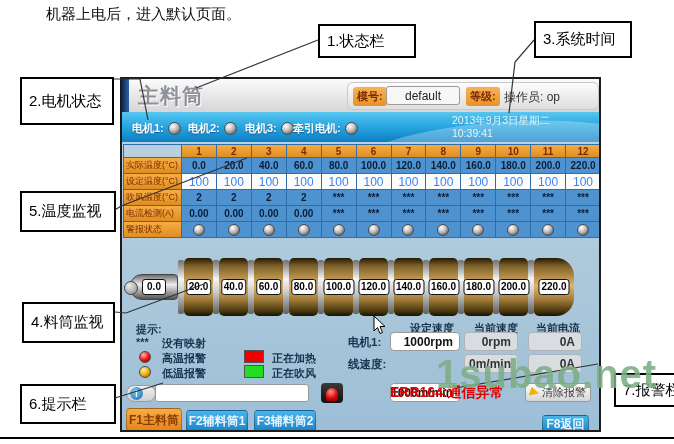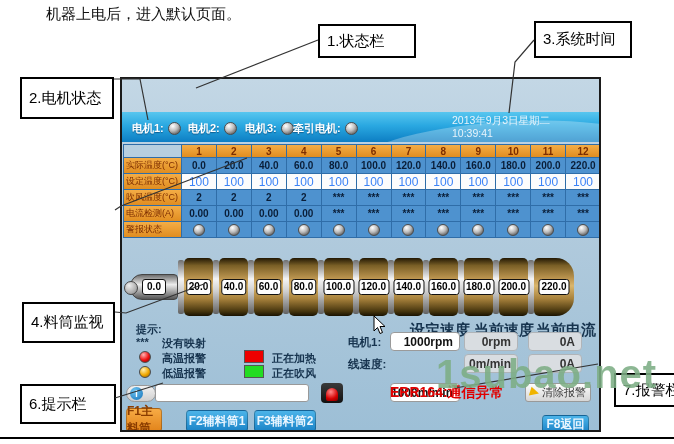--- a/index.html
+++ b/index.html
@@ -74,21 +74,21 @@
   .noz-label{background:#fdfdfd;border:1px solid #111;border-radius:3px;font-size:10px;font-weight:bold;
              line-height:14px;padding:0 4px;color:#000;}
 
   
   .hint-text{font-size:11px;font-weight:bold;color:#17344f;}
   .ball-red{background:radial-gradient(circle at 35% 28%,#ffb3b3,#ee1111 55%,#7a0000);}
   .ball-yellow{background:radial-gradient(circle at 35% 28%,#fff0b0,#f0a800 55%,#8a5800);}
   .sq{width:20px;height:13px;border:1px solid #555;}
 
   
-  .spd-head{font-size:15px;font-weight:bold;color:#17344f;}
+  .spd-head{font-size:11px;font-weight:bold;color:#17344f;}
   .spd-label{font-size:11.5px;font-weight:bold;color:#17344f;}
   .field{height:19px;border-radius:4px;border:1px solid #9a9a9a;display:flex;align-items:center;
          justify-content:flex-end;padding-right:6px;font-size:12px;font-weight:bold;}
   .field-white{background:#ffffff;color:#111;}
   .field-gray{background:#d9dde1;color:#333;border-color:#b0b4b8;}
 
   
   #info-pill{left:4px;top:306px;width:30px;height:17px;border-radius:9px;border:1px solid #999;
              background:linear-gradient(180deg,#f2f2f2,#cfcfcf);display:flex;align-items:center;padding-left:3px;}
   #info-circle{width:13px;height:13px;border-radius:50%;background:radial-gradient(circle at 35% 30%,#6fc4f2,#1271b8);
@@ -120,38 +120,50 @@
 </head>
 <body>
 
 <div id="stage">
 
   <div class="abs" id="intro">机器上电后，进入默认页面。</div>
 
   <div class="abs callout" style="left:318px;top:24px;width:98px;height:34px;">
       <span>1.状态栏</span>
     </div>
-  <div class="abs callout" style="left:20px;top:77px;width:94px;height:42px;">
+  <div class="abs callout" style="left:20px;top:77px;width:94px;height:48px;">
       <span>2.电机状态</span>
     </div>
   <div class="abs callout" style="left:534px;top:21px;width:98px;height:37px;">
       <span>3.系统时间</span>
     </div>
   <div class="abs callout" style="left:22px;top:302px;width:93px;height:41px;">
       <span>4.料筒监视</span>
     </div>
+  <div class="abs callout" style="left:20px;top:191px;width:96px;height:41px;">
+      <span>5.温度监视</span>
+    </div>
   <div class="abs callout" style="left:20px;top:384px;width:96px;height:40px;">
       <span>6.提示栏</span>
     </div>
   <div class="abs callout" style="left:614px;top:357px;width:76px;height:34px;margin-top:16px;">
       <span>7.报警栏</span>
     </div>
 
   <div class="abs" id="screen">
 
+    <div class="abs" id="titlebar">
+      <div class="abs" id="navy-strip"></div>
+      <div class="abs" id="hdr-panel"></div>
+      <div class="abs" id="screen-title">主料筒</div>
+      <span class="abs hdr-chip" style="left:231px;top:8px;">模号:</span>
+      <div class="abs" id="model-field">default</div>
+      <span class="abs hdr-chip" style="left:344px;top:8px;">等级:</span>
+      <span class="abs" id="operator">操作员: op</span>
+    </div>
 
     <div class="abs" id="motorbar">
       <div class="abs" id="motor-swoosh"></div>
     </div>
     <div class="abs motor-item" style="left:10px;">
         <span>电机1:</span>
         <span class="ball"></span>
       </div>
     <div class="abs motor-item" style="left:66px;">
         <span>电机2:</span>
@@ -361,21 +373,21 @@
     <div class="abs" id="alarm-field"></div>
     <div class="abs" id="beacon">
         <span id="beacon-dome"></span>
       </div>
     <div class="abs" id="err-text">ERR164:通信异常</div>
     <div class="abs" id="clear-btn">
       <span id="horn-icon"></span>
       <span>清除报警</span>
     </div>
 
-    <div class="abs tab tab-orange" style="left:4px;top:329px;width:36px;height:24px;">F1主料筒</div>
+    <div class="abs tab tab-orange" style="left:4px;top:329px;width:56px;height:24px;">F1主料筒</div>
     <div class="abs tab tab-blue" style="left:64px;top:331px;width:62px;height:22px;">F2辅料筒1</div>
     <div class="abs tab tab-blue" style="left:132px;top:331px;width:62px;height:22px;">F3辅料筒2</div>
     <div class="abs tab tab-blue" style="left:420px;top:336px;width:47px;height:18px;">F8返回</div>
   </div>
 
   <svg class="abs" id="overlay" viewBox="0 0 674 444">
     <polyline points="318,40 196,88" fill="none" stroke="#333" stroke-width="1.2"></polyline>
     <polyline points="114,79 140,79 148,120" fill="none" stroke="#333" stroke-width="1.2"></polyline>
     <polyline points="534,40 515,62 509,113" fill="none" stroke="#333" stroke-width="1.2"></polyline>
     <polyline points="115,312 126,313 204,284" fill="none" stroke="#333" stroke-width="1.2"></polyline>

